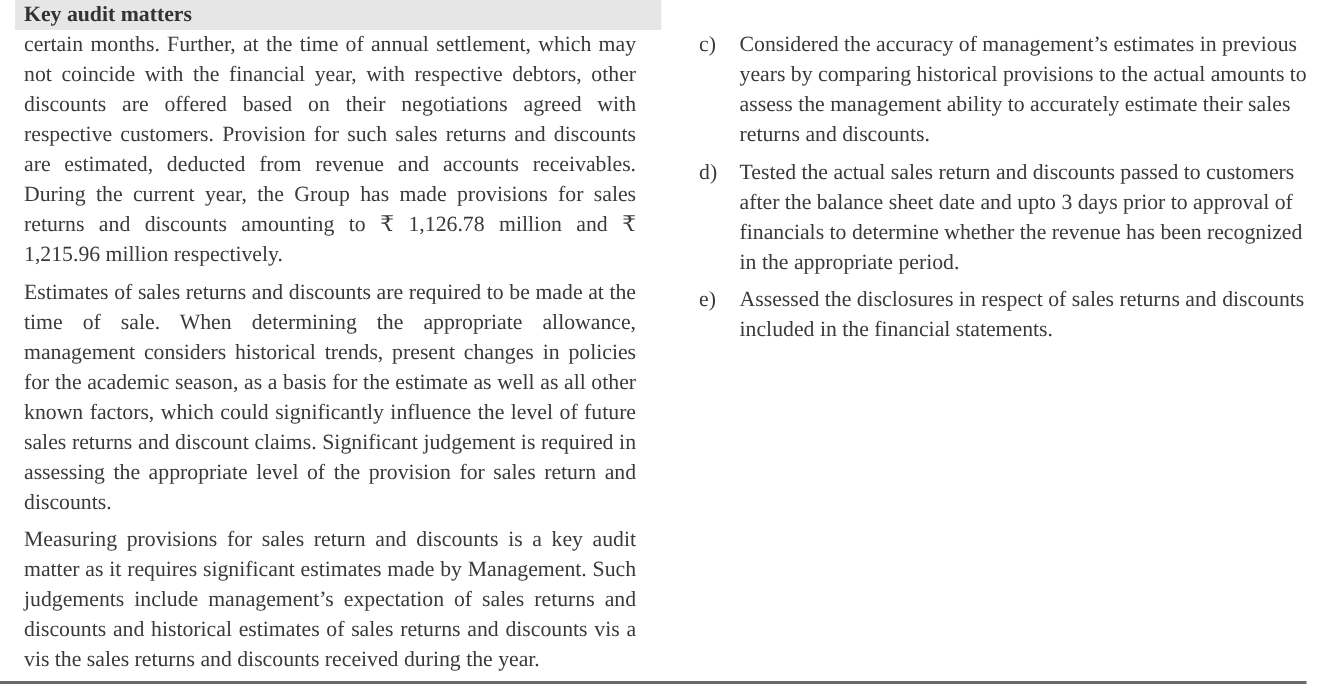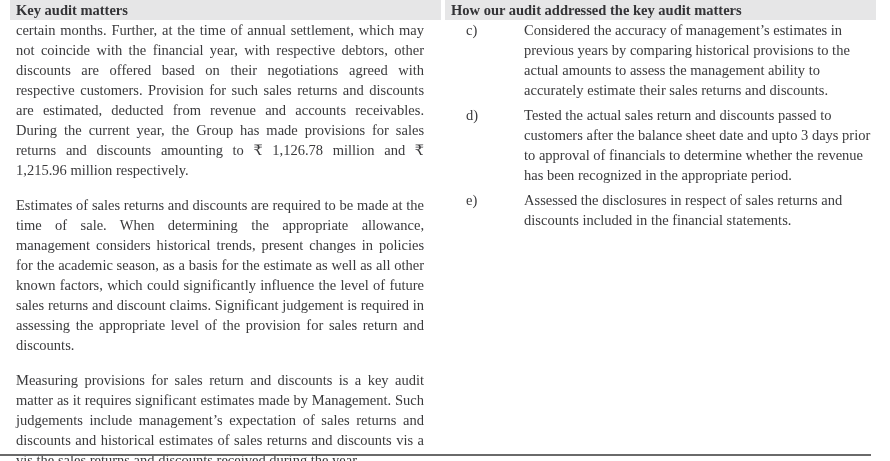--- a/index.html
+++ b/index.html
@@ -17,42 +17,41 @@
     }
     .head-left { width: 431px; }
     .head-gap { width: 4px; background: #ffffff; }
     .head-right { width: 431px; }
     .body-row { display: flex; gap: 31px; }
     .col-left {
       width: 424px; box-sizing: border-box; padding-left: 6px;
       font-size: 14.5px; line-height: 20px;
     }
     .col-left p { margin: 0; text-align: justify; text-align-last: left; }
-    .col-left p + p { margin-top: 15px; }
+    .col-left p + p { margin-top: 5px; }
     .col-right {
       margin-left: 11px; width: 420px; box-sizing: border-box;
       font-size: 14.5px; line-height: 20px;
     }
     .item { display: flex; }
     .item + .item { margin-top: 5px; }
     .marker { width: 27px; flex: 0 0 27px; }
-    .item-text { flex: 1; margin-left: 31px; }
+    .item-text { flex: 1; }
     .rule {
       position: absolute; left: 0; top: 454px; width: 871px; height: 2px;
       background: #6a6a6a;
     }
   </style>
 </head>
 <body>
 
 <div class="table">
   <div class="head-row">
     <div class="head-cell head-left">Key audit matters</div>
     <div class="head-gap"></div>
-    <div class="head-cell head-right">How our audit addressed the key audit matters</div>
   </div>
   <div class="body-row">
     <div class="col-left">
       <p>certain months. Further, at the time of annual settlement, which may not coincide with the financial year, with respective debtors, other discounts are offered based on their negotiations agreed with respective customers. Provision for such sales returns and discounts are estimated, deducted from revenue and accounts receivables. During the current year, the Group has made provisions for sales returns and discounts amounting to ₹ 1,126.78 million and ₹ 1,215.96 million respectively.</p>
       <p>Estimates of sales returns and discounts are required to be made at the time of sale. When determining the appropriate allowance, management considers historical trends, present changes in policies for the academic season, as a basis for the estimate as well as all other known factors, which could significantly influence the level of future sales returns and discount claims. Significant judgement is required in assessing the appropriate level of the provision for sales return and discounts.</p>
       <p>Measuring provisions for sales return and discounts is a key audit matter as it requires significant estimates made by Management. Such judgements include management’s expectation of sales returns and discounts and historical estimates of sales returns and discounts vis a vis the sales returns and discounts received during the year.</p>
     </div>
     <div class="col-right">
       <div class="item">
         <span class="marker">c)</span>

